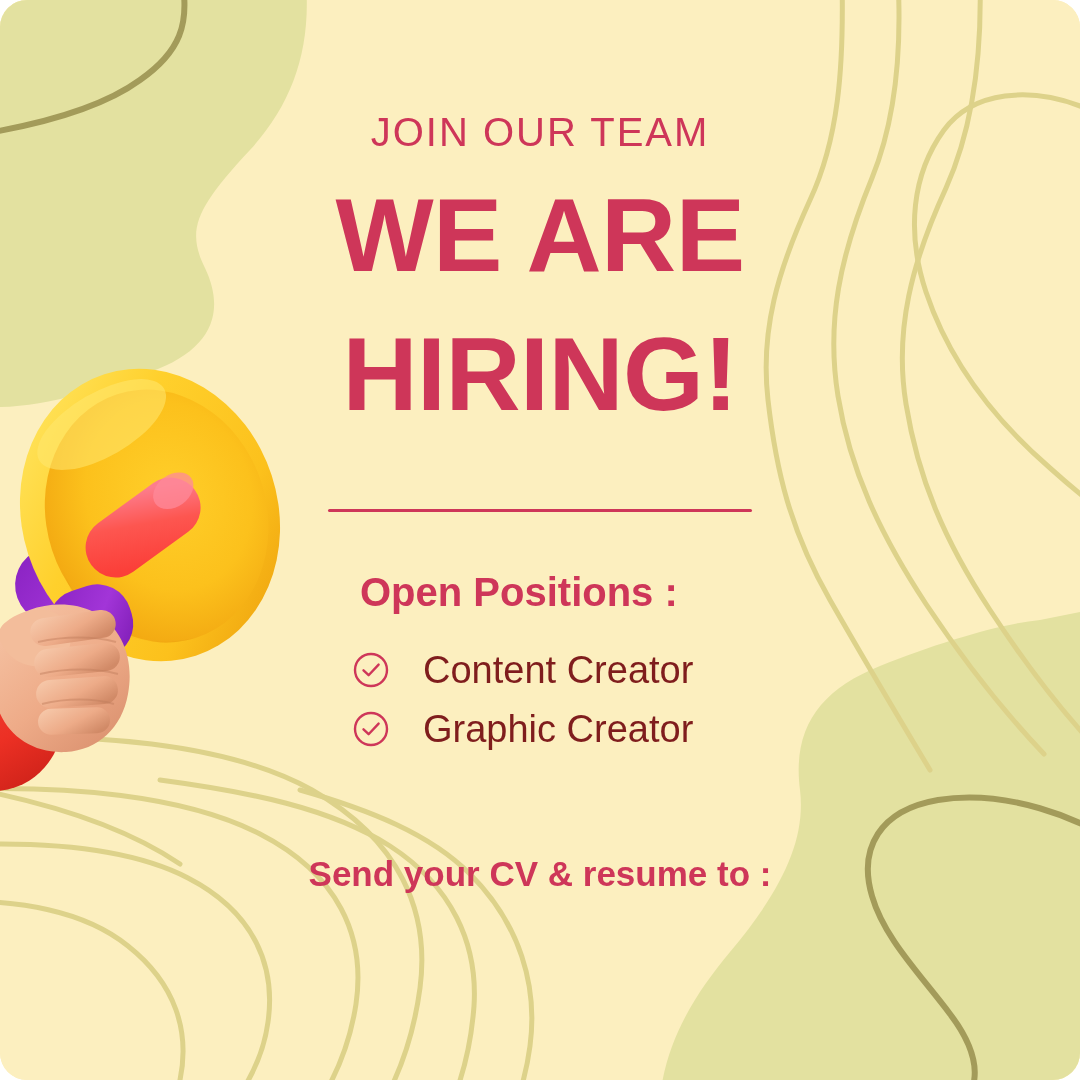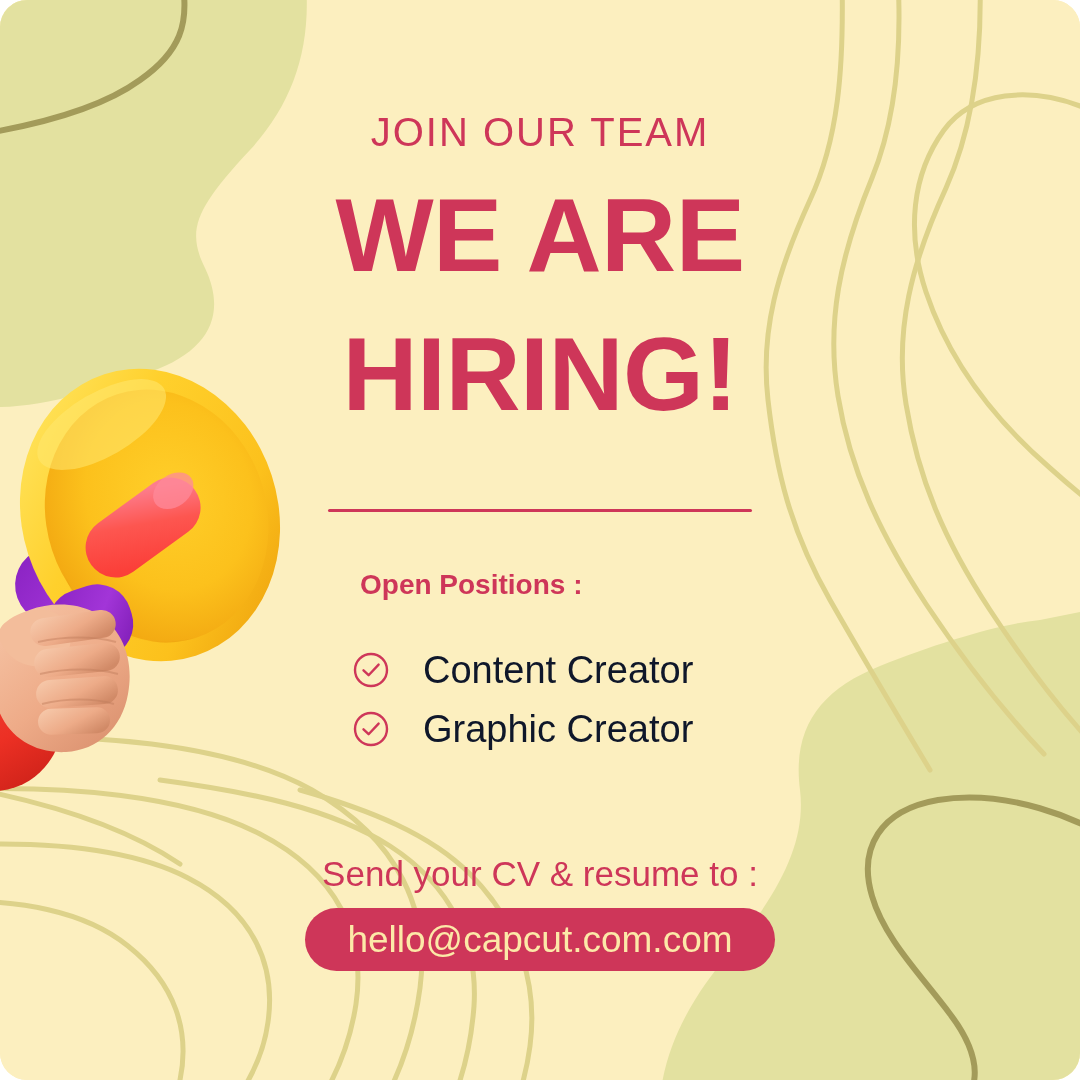--- a/index.html
+++ b/index.html
@@ -83,21 +83,21 @@
     height: 3px;
     background: #ce3659;
     border-radius: 2px;
   }
 
   .positions-title {
     position: absolute;
     left: 360px;
     top: 570px;
     color: #ce3659;
-    font-size: 28px;
+    font-size: 40px;
     font-weight: 700;
     letter-spacing: 0px;
     line-height: 1.1;
   }
 
   .positions-list {
     position: absolute;
     left: 352px;
     top: 640px;
     width: 560px;
@@ -111,36 +111,36 @@
 
   .check-icon {
     width: 38px;
     height: 38px;
     flex: 0 0 38px;
     display: block;
   }
 
   .position-label {
     margin-left: 33px;
-    color: #0f172a;
+    color: #7f1d1d;
     font-size: 38px;
     font-weight: 400;
     line-height: 1;
     white-space: nowrap;
   }
 
   .cta-label {
     position: absolute;
     left: 240px;
     top: 856px;
     width: 600px;
     text-align: center;
     color: #ce3659;
     font-size: 35px;
-    font-weight: 400;
+    font-weight: 700;
     line-height: 1;
   }
 
   .email-pill {
     position: absolute;
     left: 305px;
     top: 908px;
     width: 470px;
     height: 63px;
     background: #ce3659;
@@ -379,18 +379,15 @@
           <path d="M 11.5,19.3 L 16.6,24.2 L 26.6,13.6" fill="none" stroke="#ce3659" stroke-width="2.4" stroke-linecap="round" stroke-linejoin="round"></path>
         </svg>
         <span class="position-label">Graphic Creator</span>
       </div>
 
 
     </div>
 
     <div class="cta-label">Send your CV &amp; resume to :</div>
 
-    <div class="email-pill">
-      <span class="email-text">hello@capcut.com.com</span>
-    </div>
 
   </div>
 </div>
 
 </body></html>

